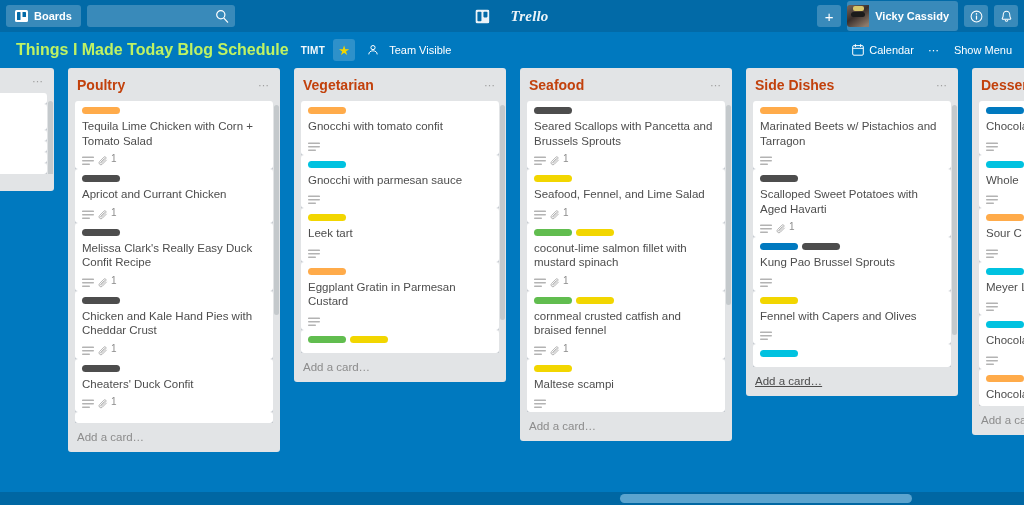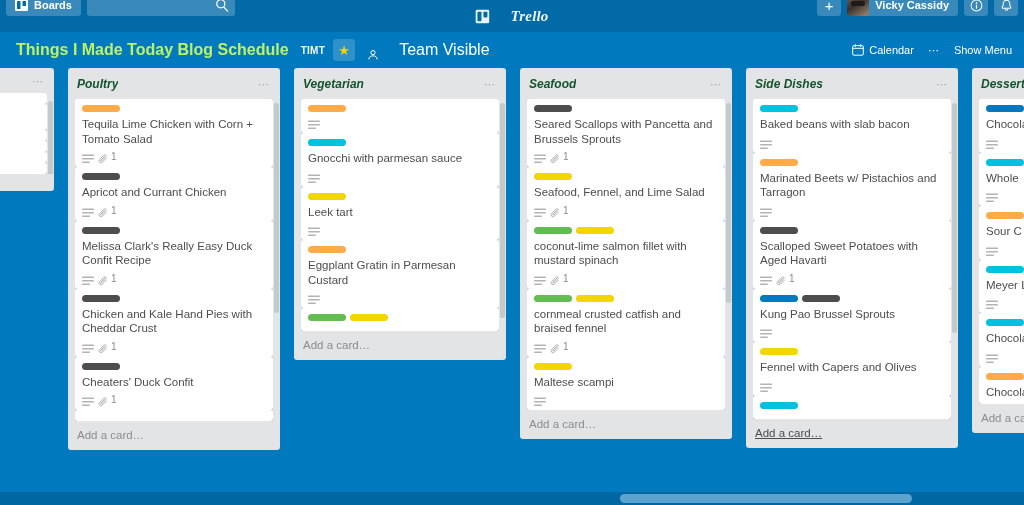--- a/index.html
+++ b/index.html
@@ -7,21 +7,21 @@
     width: 1024px; height: 505px;
     overflow: hidden;
     font-family: "Liberation Sans", sans-serif;
     background: #0079bf;
   }
   #app { position: relative; width: 1024px; height: 505px; background: #0079bf; }
 
   
   .topbar {
     height: 32px; background: #026aa7;
-    display: flex; align-items: flex-end;
+    display: flex; align-items: center;
     padding: 16px 6px; position: relative;
   }
   .tb-left { display: flex; align-items: center; gap: 6px; }
   .boards-btn {
     display: flex; align-items: center; gap: 6px;
     background: rgba(255,255,255,0.22);
     border-radius: 3px; height: 22px; padding: 0 9px;
     color: #fff; font-size: 11px; font-weight: bold;
     cursor: pointer; white-space: nowrap;
   }
@@ -59,21 +59,21 @@
   }
   .tb-sq {
     width: 24px; height: 22px; border-radius: 3px;
     background: rgba(255,255,255,0.22);
     display: flex; align-items: center; justify-content: center;
     cursor: pointer; color: #fff;
   }
   .user-chip {
     display: flex; align-items: center; gap: 6px;
     background: rgba(255,255,255,0.22);
-    border-radius: 3px; height: 22px; padding: 0 9px 0 0;
+    border-radius: 3px; height: 30px; padding: 0 9px 0 0;
     cursor: pointer;
   }
   .avatar {
     width: 22px; height: 22px; border-radius: 3px 0 0 3px;
     background: linear-gradient(145deg,#6b5b52 10%,#3a2f2b 45%,#8d7a6a 90%);
     position: relative; overflow: hidden; flex: none;
   }
   .avatar::before {
     content: ""; position: absolute; left: 4px; top: 7px;
     width: 14px; height: 5px; border-radius: 3px;
@@ -102,22 +102,22 @@
     opacity: 0.95; margin-right: 8px; letter-spacing: 0.3px;
   }
   .star-btn {
     width: 22px; height: 22px; border-radius: 3px;
     background: rgba(255,255,255,0.18);
     display: flex; align-items: center; justify-content: center;
     cursor: pointer; margin-right: 12px;
   }
   .star-glyph { color: #f2d600; font-size: 13px; line-height: 1; }
   .visibility {
-    display: flex; align-items: flex-end; gap: 20px;
-    color: #fff; font-size: 16px; cursor: pointer; white-space: nowrap;
+    display: flex; align-items: flex-start; gap: 10px;
+    color: #fff; font-size: 11px; cursor: pointer; white-space: nowrap;
   }
   .vis-icon { width: 12px; height: 12px; display: block; }
   .board-right {
     margin-left: auto; display: flex; align-items: center; gap: 14px;
   }
   .hdr-link {
     display: flex; align-items: center; gap: 5px;
     color: #fff; font-size: 11px; cursor: pointer; white-space: nowrap;
   }
   .hdr-link .lbl { }
@@ -141,22 +141,22 @@
     background: #e2e4e6;
     border-radius: 3px;
     max-height: 415px;
     display: flex; flex-direction: column;
   }
   .list-header {
     display: flex; align-items: center;
     padding: 9px 8px 8px 9px; flex: none;
   }
   .list-title {
-    font-size: 12px; font-weight: bold; color: #14532d;
-    white-space: nowrap; overflow: hidden; font-style: italic;
+    font-size: 14px; font-weight: bold; color: #c2410c;
+    white-space: nowrap; overflow: hidden;
   }
   .list-menu {
     margin-left: auto; color: #a0a0a0;
     font-size: 11px; letter-spacing: 1px; cursor: pointer;
     line-height: 8px; padding: 0 2px;
   }
   .cards {
     flex: 1 1 auto; overflow: hidden;
     padding: 0 7px; position: relative;
   }
@@ -440,20 +440,21 @@
         <div class="list">
           <div class="list-header">
             <span class="list-title">Vegetarian</span>
             <span class="list-menu">⋯</span>
           </div>
           <div class="cards">
             <div class="card">
               <div class="labels">
                 <span class="label" style="background:#ffab4a"></span>
               </div>
+              <div class="card-title">Gnocchi with tomato confit</div>
               <div class="badges">
                 <span class="badge">
                   <span class="desc-icon"><svg viewBox="0 0 12 11" width="12" height="11">
                       <rect x="0" y="0.6" width="12" height="1.5" rx="0.7" fill="#b3b3b3"></rect>
                       <rect x="0" y="4" width="12" height="1.5" rx="0.7" fill="#b3b3b3"></rect>
                       <rect x="0" y="7.4" width="8" height="1.5" rx="0.7" fill="#b3b3b3"></rect>
                     </svg></span>
                 </span>
               </div>
             </div>
@@ -624,35 +625,20 @@
           <div class="add-card">Add a card…</div>
         </div>
         <div class="list">
           <div class="list-header">
             <span class="list-title">Side Dishes</span>
             <span class="list-menu">⋯</span>
           </div>
           <div class="cards">
             <div class="card">
               <div class="labels">
-                <span class="label" style="background:#00c2e0"></span>
-              </div>
-              <div class="card-title">Baked beans with slab bacon</div>
-              <div class="badges">
-                <span class="badge">
-                  <span class="desc-icon"><svg viewBox="0 0 12 11" width="12" height="11">
-                      <rect x="0" y="0.6" width="12" height="1.5" rx="0.7" fill="#b3b3b3"></rect>
-                      <rect x="0" y="4" width="12" height="1.5" rx="0.7" fill="#b3b3b3"></rect>
-                      <rect x="0" y="7.4" width="8" height="1.5" rx="0.7" fill="#b3b3b3"></rect>
-                    </svg></span>
-                </span>
-              </div>
-            </div>
-            <div class="card">
-              <div class="labels">
                 <span class="label" style="background:#ffab4a"></span>
               </div>
               <div class="card-title">Marinated Beets w/ Pistachios and Tarragon</div>
               <div class="badges">
                 <span class="badge">
                   <span class="desc-icon"><svg viewBox="0 0 12 11" width="12" height="11">
                       <rect x="0" y="0.6" width="12" height="1.5" rx="0.7" fill="#b3b3b3"></rect>
                       <rect x="0" y="4" width="12" height="1.5" rx="0.7" fill="#b3b3b3"></rect>
                       <rect x="0" y="7.4" width="8" height="1.5" rx="0.7" fill="#b3b3b3"></rect>
                     </svg></span>

